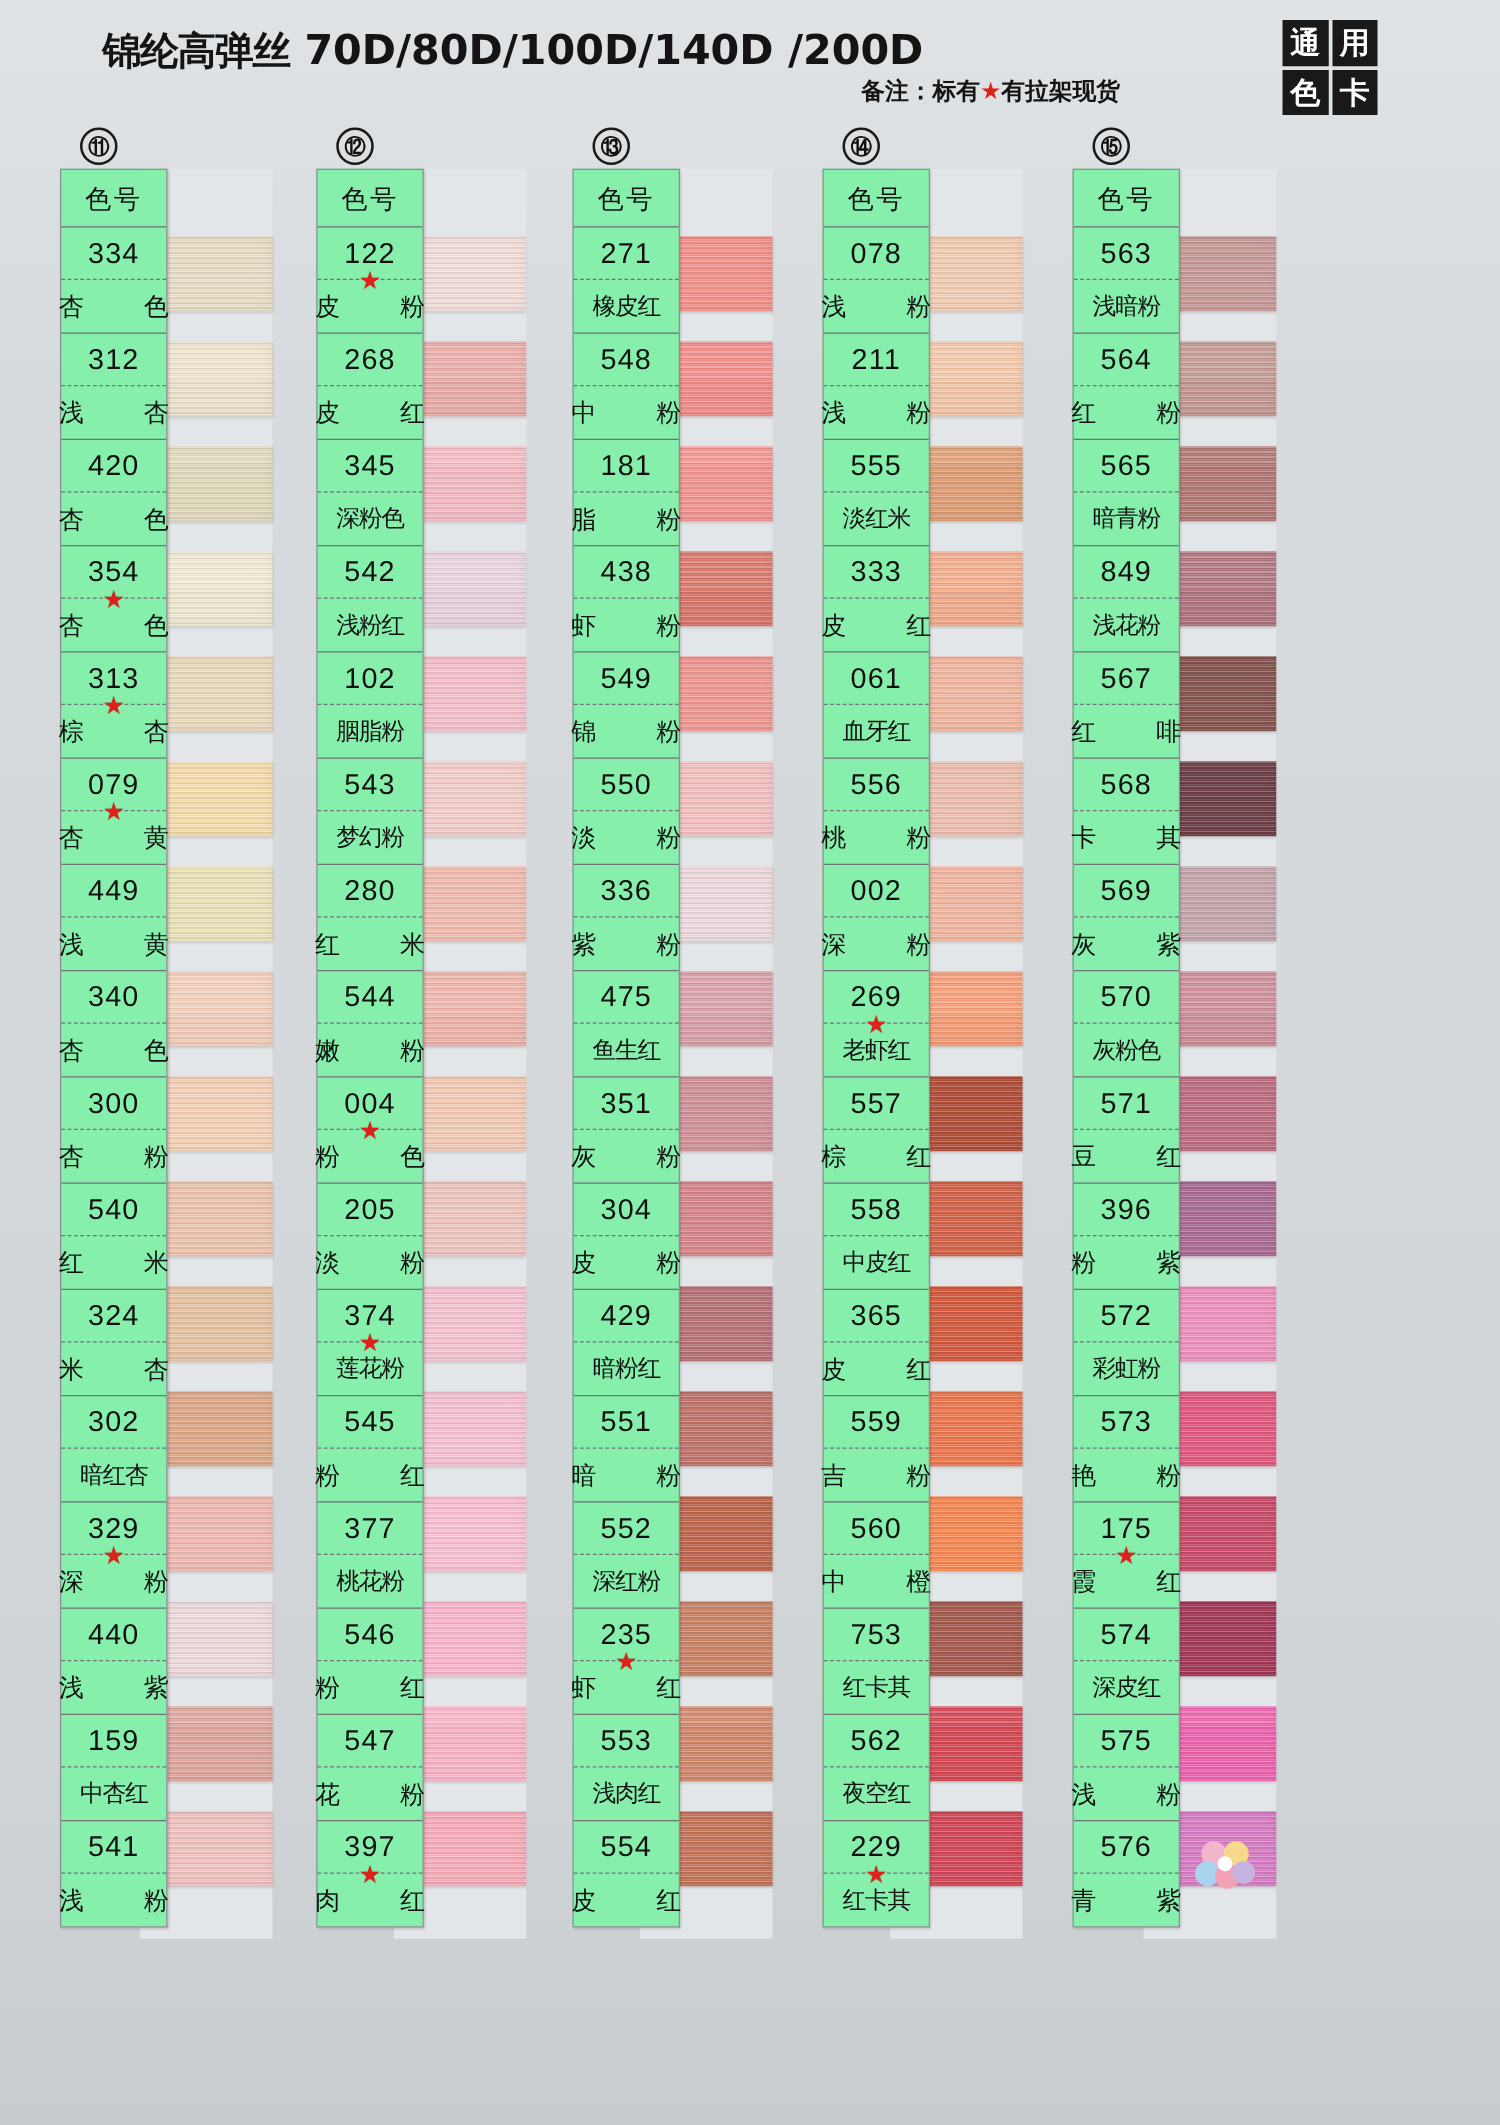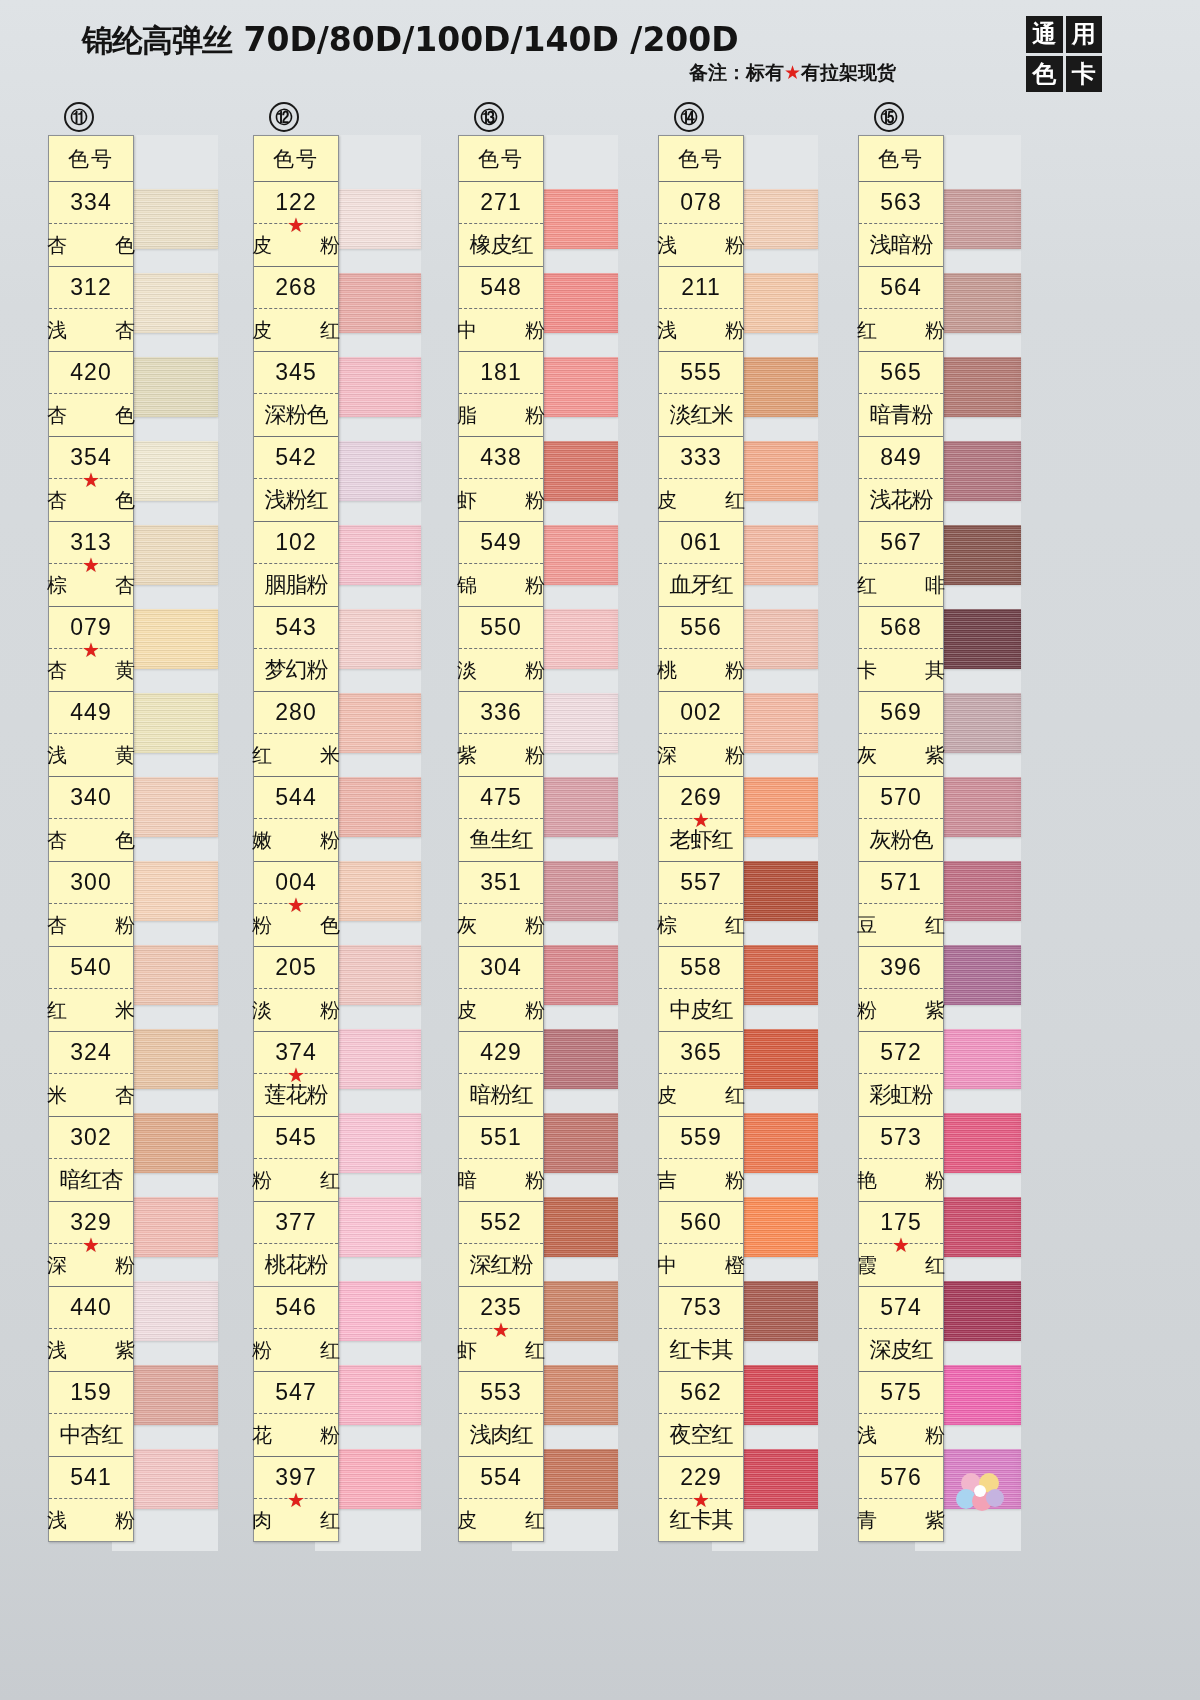--- a/index.html
+++ b/index.html
@@ -61,21 +61,21 @@
     width:30px; height:30px; border:2px solid #1a1a1a; border-radius:50%;
     font-size:17px; font-weight:bold; color:#111;
     display:flex; align-items:center; justify-content:center;
     background:transparent;
     font-family:"Liberation Sans",sans-serif;
   }
   
   .labelstrip{
     position:absolute; top:33px; left:8px;
     width:86px;
-    background:#fef9c3;
+    background:#86efac;
     border:1px solid #8d9194;
     box-shadow:1px 1px 2px rgba(0,0,0,.18);
   }
   .hdrcell{
     height:46px; display:flex; align-items:center; justify-content:center;
     border-bottom:1px solid #6f7376;
     font-size:21px; color:#111; letter-spacing:2px;
     font-family:"DejaVu Sans","Liberation Sans",sans-serif;
   }
   .entry{ border-bottom:1px solid #6f7376; position:relative; }
@@ -86,21 +86,21 @@
     font-family:"Liberation Sans",sans-serif;
     border-bottom:1px dashed #6f7376;
   }
   .cname{
     height:42px; display:flex; align-items:center; justify-content:center;
     font-size:20px; color:#111;
     font-family:"DejaVu Sans","Liberation Sans",sans-serif;
     white-space:nowrap;
   }
   .cname.sp2{ letter-spacing:14px; padding-left:14px; }
-  .cname.sp4{ letter-spacing:-1px; font-size:22px;font-family:Liberation Serif, serif; }
+  .cname.sp4{ letter-spacing:-1px; font-size:19px;font-family:Liberation Serif, serif; }
   .star-mark{
     position:absolute; left:50%; top:33px; transform:translateX(-50%);
     color:#e0211b; font-size:20px; line-height:1; z-index:4;
     text-shadow:0 0 1px rgba(0,0,0,.25);
   }
 
   
   .swatchstrip{
     position:absolute; top:33px;
     width:106px;

